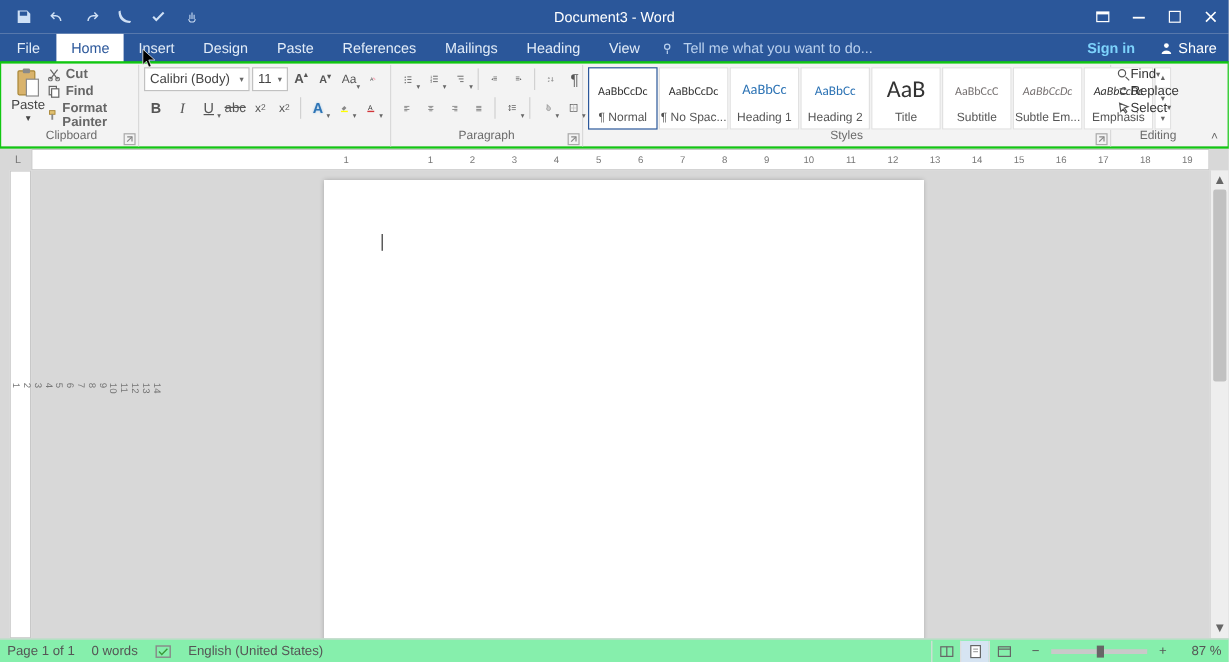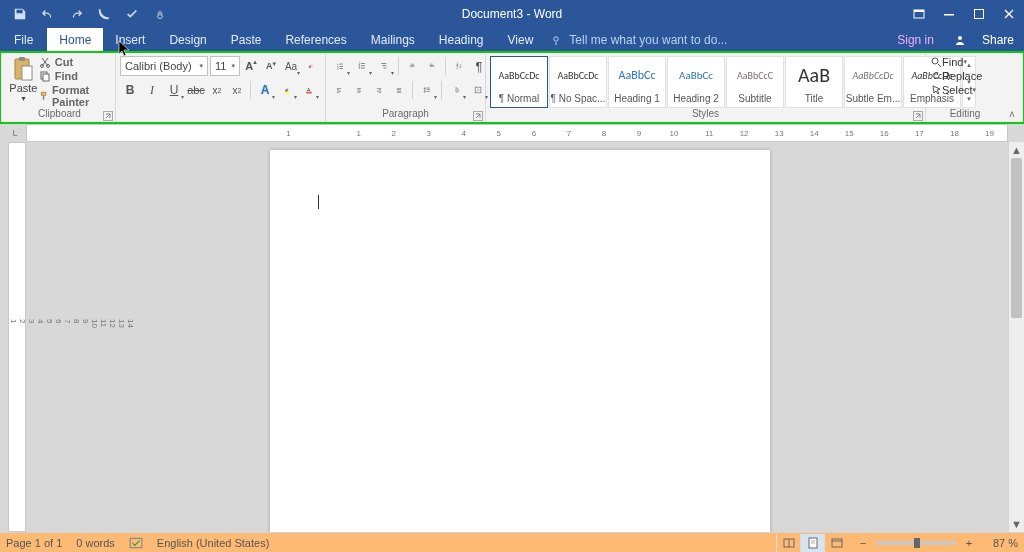--- a/index.html
+++ b/index.html
@@ -40,22 +40,22 @@
     display: flex;
     align-items: stretch;
     font-size: 12px;
   }
   .tab { padding: 0 12px; display: flex; align-items: center; color: #e2ecf8; cursor: pointer; }
   .tab.active { background: #fff; color: #2b579a; }
   .tab.file { padding: 0 14px; }
   .tellme { display:flex; align-items:center; color:#b9d0ee; margin-left:6px; gap:6px; }
   .tellme svg { width:12px; height:12px; }
   .tabs-spacer { flex: 1; }
-  .signin { padding: 0 10px; display: flex; align-items: center; color: #f0abfc; cursor: pointer; }
-  .sharebtn { padding: 0 10px; display: flex; align-items: center; color: #fff; cursor: pointer; gap: 16px; }
+  .signin { padding: 0 10px; display: flex; align-items: center; color: #7dd3fc; cursor: pointer; font-weight: bold; }
+  .sharebtn { padding: 0 10px; display: flex; align-items: center; color: #fff; cursor: pointer; gap: 4px; }
   .sharebtn svg { width: 12px; height: 12px; }
 
   
   .ribbon-wrap {
     background: #f3f3f3;
     border-bottom: 1px solid #d4d4d4;
     outline: 2px solid #11c711;
     outline-offset: -1px;
   }
   .ribbon {
@@ -159,21 +159,21 @@
     box-shadow: 0 0 4px rgba(0,0,0,.25);
   }
   .cursor-line {
     position:absolute; top:45px; left:48px; width:1px; height:14px; background:#333;
   }
   .corner-mark { position:absolute; top:0; left:10px; width:10px; height:18px; display:flex; align-items:center; justify-content:center; color:#777; font-size:9px; }
 
   
   .status-bar {
     position:absolute; left:0; right:0; bottom:0; height:20px;
-    background:#fdba74; border-top:1px solid #d4d4d4;
+    background:#86efac; border-top:1px solid #d4d4d4;
     display:flex; align-items:center; font-size:11px; color:#555;
     padding: 0 6px;
   }
   .status-bar .sitem { margin-right:14px; display:flex; align-items:center; gap:4px; cursor:pointer;}
   .status-bar .spacer { flex:1; }
   .viewbtn { width:24px; height:18px; display:flex; align-items:center; justify-content:center; border-left:1px solid #ddd; cursor:pointer;}
   .viewbtn svg { width:12px; height:12px; }
   .zoom { display:flex; align-items:center; gap:6px; margin-left:8px;}
   .zoom-track { width:80px; height:4px; background:#c9c9c9; position:relative; cursor:pointer;}
   .zoom-thumb { position:absolute; top:-3px; left:38px; width:6px; height:10px; background:#666;}
@@ -544,26 +544,26 @@
             </div>
             <div class="style-item">
               <div class="style-prev" style="font-size: 12px; color: rgb(46, 116, 181);">AaBbCc</div>
               <div class="style-cap">Heading 1</div>
             </div>
             <div class="style-item">
               <div class="style-prev" style="font-size: 11px; color: rgb(46, 116, 181);">AaBbCc</div>
               <div class="style-cap">Heading 2</div>
             </div>
             <div class="style-item">
+              <div class="style-prev" style="font-size: 20px;">AaB</div>
+              <div class="style-cap">Title</div>
+            </div>
+            <div class="style-item">
               <div class="style-prev" style="font-size: 10px; color: rgb(118, 113, 113);">AaBbCcC</div>
               <div class="style-cap">Subtitle</div>
-            </div>
-            <div class="style-item">
-              <div class="style-prev" style="font-size: 20px;">AaB</div>
-              <div class="style-cap">Title</div>
             </div>
             <div class="style-item">
               <div class="style-prev" style="font-size: 10px; color: rgb(118, 113, 113); font-style: italic;">AaBbCcDc</div>
               <div class="style-cap">Subtle Em...</div>
             </div>
             <div class="style-item">
               <div class="style-prev" style="font-size: 10px; font-style: italic;">AaBbCcDc</div>
               <div class="style-cap">Emphasis</div>
             </div>
             <div class="styles-more">

